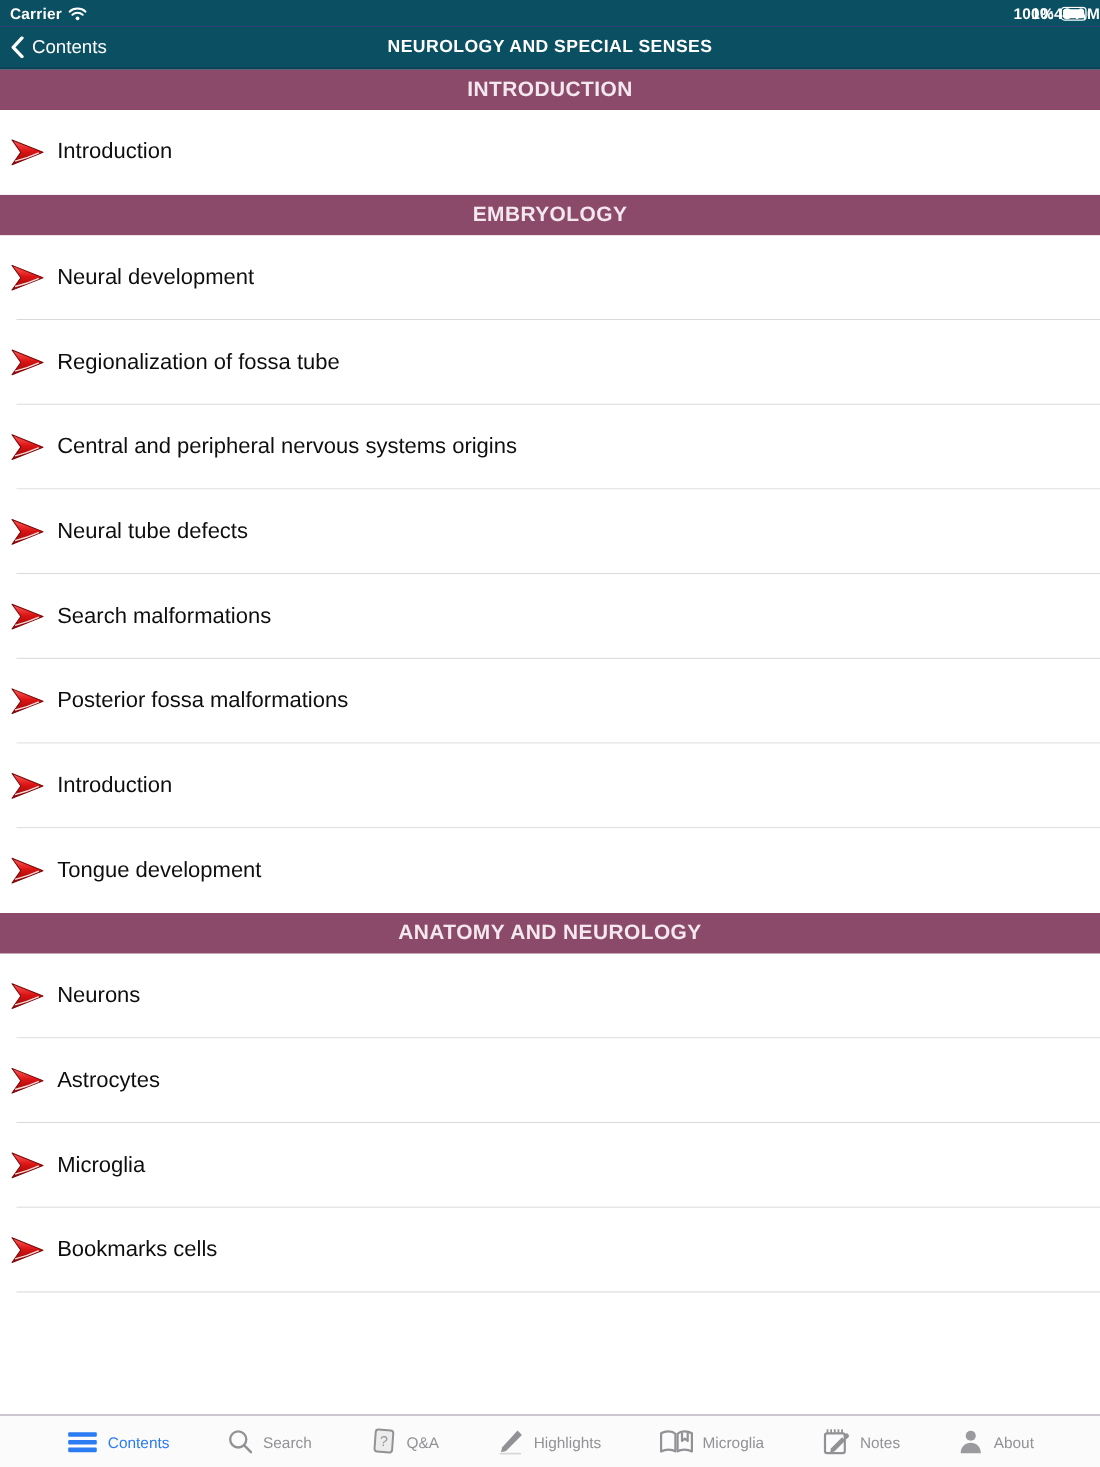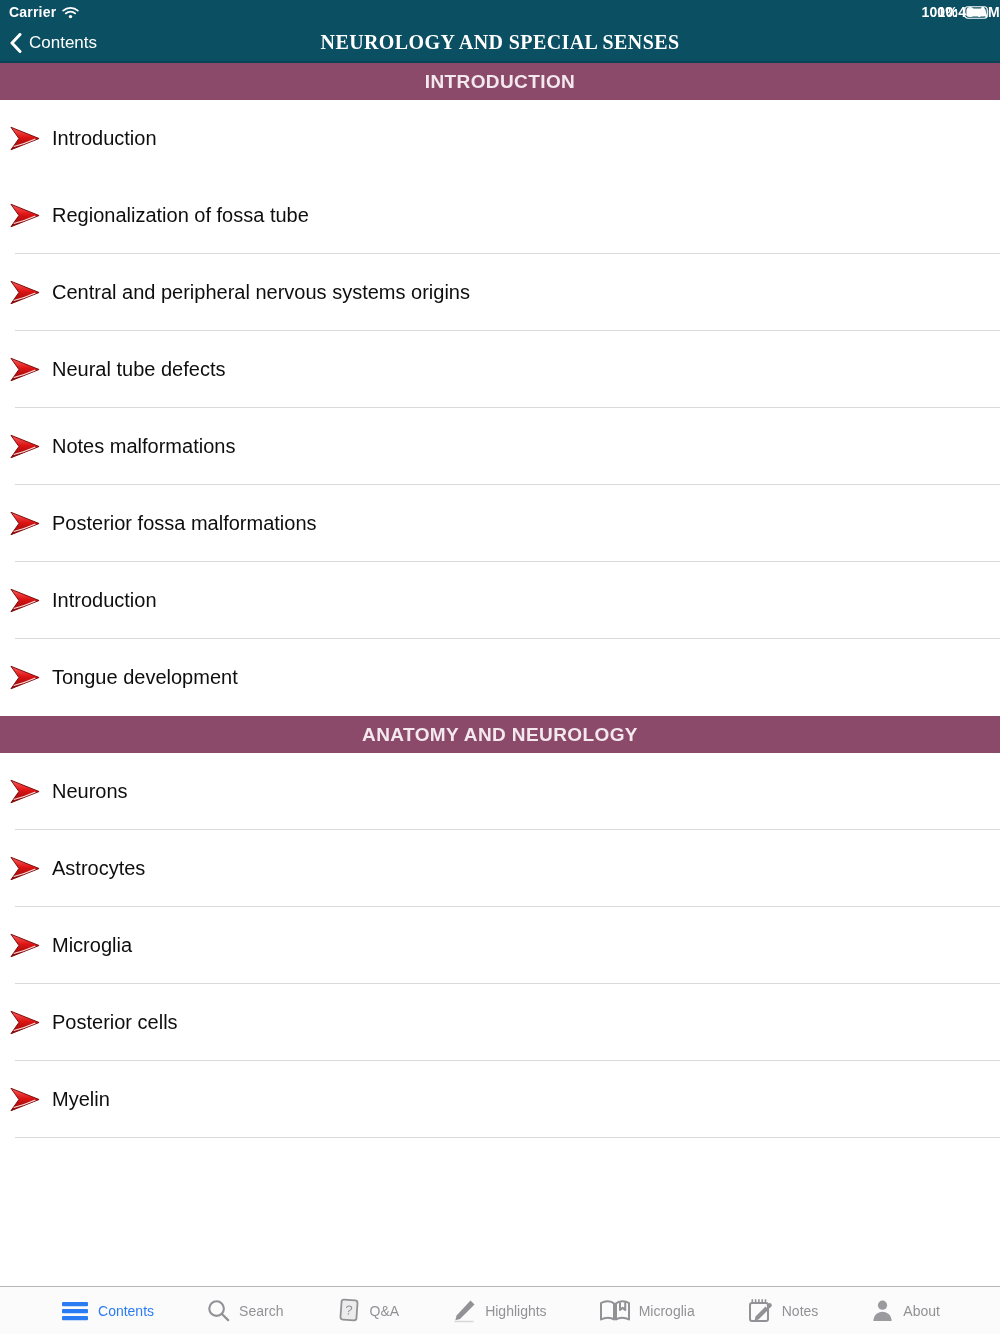--- a/index.html
+++ b/index.html
@@ -26,21 +26,21 @@
   .nav-bar {
     height:39px; background:#0B4F62; color:#fff;
     display:flex; align-items:center; justify-content:center; position:relative;
     border-bottom:2px solid #0A4355;
   }
   .back-button {
     position:absolute; left:10px; top:0; bottom:0;
     display:flex; align-items:center; gap:7px;
     font-size:17px; color:#fff; cursor:pointer;
   }
-  .nav-title { font-size:20px; font-weight:700; letter-spacing:.4px;font-family:Liberation Serif, serif; }
+  .nav-title { font-size:16px; font-weight:700; letter-spacing:.4px; }
 
   
   .content { flex:1 1 auto; overflow:hidden; background:#fff; }
   .section-header {
     height:37px; background:#8C4A6A; color:#F3E8EE;
     display:flex; align-items:center; justify-content:center;
     font-size:19px; font-weight:700; letter-spacing:.4px;
   }
   .row {
     height:77px; display:flex; align-items:center;
@@ -123,20 +123,27 @@
       <div class="section-header">INTRODUCTION</div>
       <div class="row">
         <svg class="arrow-icon">
             <use href="#redArrow"></use>
           </svg>
         <span class="row-label">Introduction</span>
       </div>
     </div>
 
     <div class="section">
+      <div class="section-header">EMBRYOLOGY</div>
+      <div class="row">
+        <svg class="arrow-icon">
+            <use href="#redArrow"></use>
+          </svg>
+        <span class="row-label">Neural development</span>
+      </div>
       <div class="row">
         <svg class="arrow-icon">
             <use href="#redArrow"></use>
           </svg>
         <span class="row-label">Regionalization of fossa tube</span>
       </div>
       <div class="row">
         <svg class="arrow-icon">
             <use href="#redArrow"></use>
           </svg>
@@ -145,21 +152,21 @@
       <div class="row">
         <svg class="arrow-icon">
             <use href="#redArrow"></use>
           </svg>
         <span class="row-label">Neural tube defects</span>
       </div>
       <div class="row">
         <svg class="arrow-icon">
             <use href="#redArrow"></use>
           </svg>
-        <span class="row-label">Notes malformations</span>
+        <span class="row-label">Search malformations</span>
       </div>
       <div class="row">
         <svg class="arrow-icon">
             <use href="#redArrow"></use>
           </svg>
         <span class="row-label">Posterior fossa malformations</span>
       </div>
       <div class="row">
         <svg class="arrow-icon">
             <use href="#redArrow"></use>
@@ -191,27 +198,21 @@
       <div class="row">
         <svg class="arrow-icon">
             <use href="#redArrow"></use>
           </svg>
         <span class="row-label">Microglia</span>
       </div>
       <div class="row">
         <svg class="arrow-icon">
             <use href="#redArrow"></use>
           </svg>
-        <span class="row-label">Posterior cells</span>
-      </div>
-      <div class="row">
-        <svg class="arrow-icon">
-            <use href="#redArrow"></use>
-          </svg>
-        <span class="row-label">Myelin</span>
+        <span class="row-label">Bookmarks cells</span>
       </div>
     </div>
 
   </div>
 
   <div class="tab-bar">
 
     <div class="tab active">
       <svg width="30" height="24" viewBox="0 0 30 24">
         <rect x="2" y="3" width="26" height="4.2" rx="1" fill="#2B7BF2"></rect>

